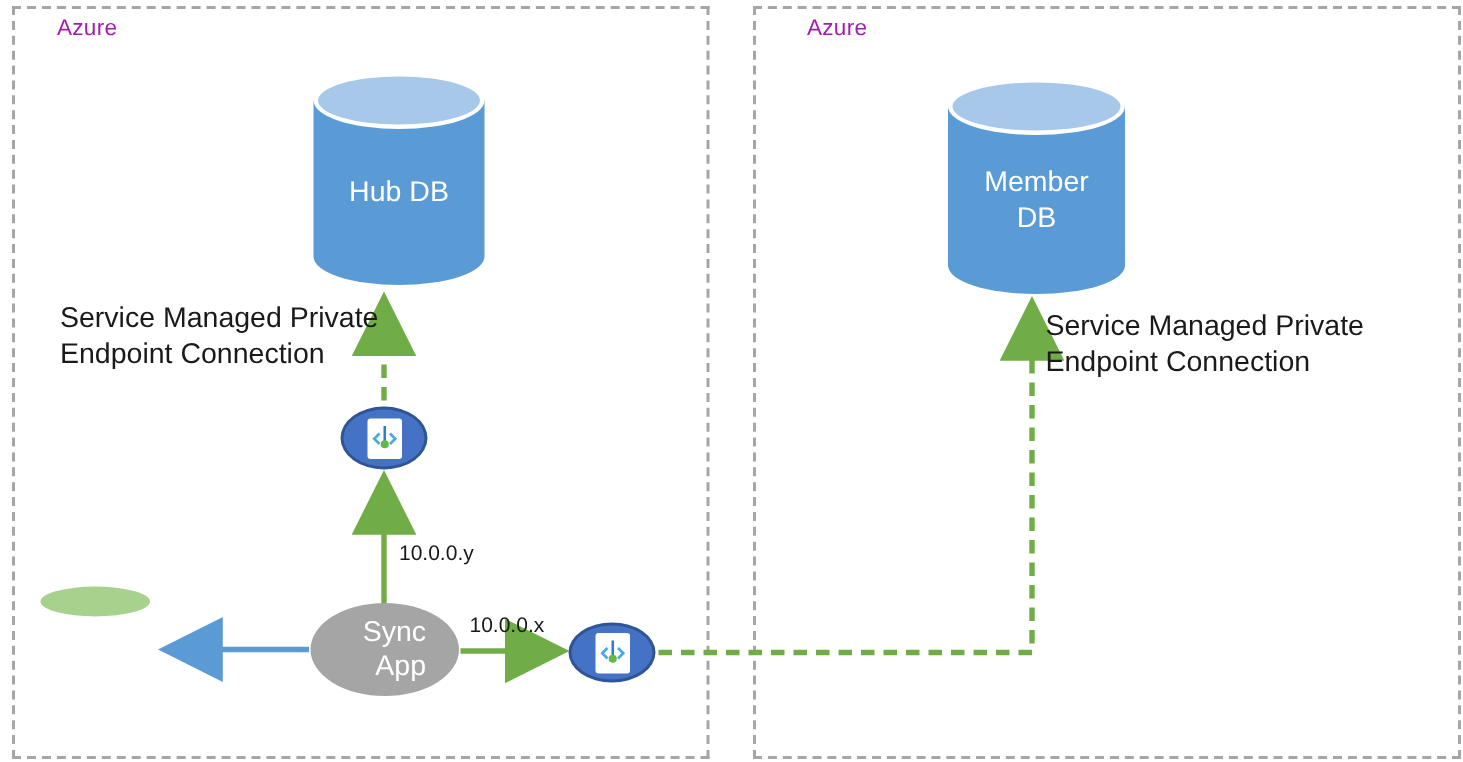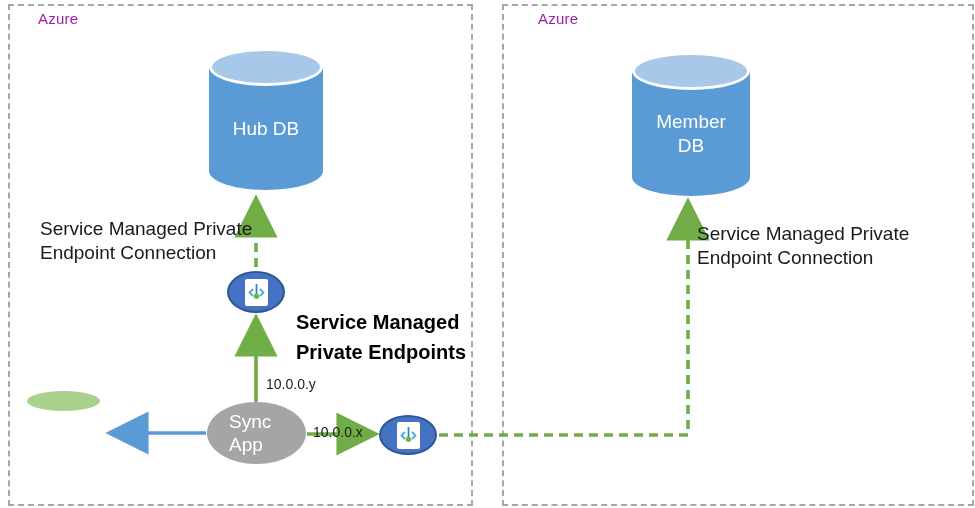--- a/index.html
+++ b/index.html
@@ -24,30 +24,30 @@
     position:absolute;left:0;right:0;top:0;border-radius:50%;
     box-sizing:border-box;border:3px solid #ffffff;
   }
   .cyl.blue .body{background:#5b9bd5;border-radius:0 0 50% 50% / 0 0 19px 19px;}
   .cyl.blue .cap{background:#a8c8e9;}
   .cyl.green .body{background:#70ad47;border-radius:0 0 50% 50% / 0 0 13px 13px;}
   .cyl.green .cap{background:#a9d18e;}
   
   .ellipse{
     position:absolute;border-radius:50%;
-    display:flex;align-items:center;justify-content:center;text-align:left;
+    display:flex;align-items:center;justify-content:center;text-align:right;
   }
   .sync-app{background:#a5a5a5;color:#ffffff;font-size:19px;line-height:23px;}
   .pe{background:#4472c4;border:2.5px solid #2f5597;box-sizing:border-box;}
   .pe .chip{
     width:23px;height:27px;background:#ffffff;border-radius:2px;
     display:flex;align-items:center;justify-content:center;
   }
   
-  .note{position:absolute;color:#1a1a1a;font-size:19px;line-height:24px;margin-top:16px;}
+  .note{position:absolute;color:#1a1a1a;font-size:19px;line-height:24px;}
   .note.bold{font-weight:bold;font-size:20px;line-height:30px;color:#000;}
   .note.ip{font-size:14px;}
   svg.overlay{position:absolute;left:0;top:0;pointer-events:none;}
 </style>
 </head>
 <body>
 
 <div id="stage">
 
   <div class="region" style="left:8px;top:4px;width:461px;height:498px;"></div>
@@ -112,21 +112,20 @@
         <polyline points="5,7 1.5,10.5 5,14" fill="none" stroke="#4aa9e0" stroke-width="1.8"></polyline>
         <polyline points="12,7 15.5,10.5 12,14" fill="none" stroke="#4aa9e0" stroke-width="1.8"></polyline>
         <line x1="8.5" y1="2" x2="8.5" y2="12" stroke="#2e7cd6" stroke-width="1.7"></line>
         <circle cx="8.5" cy="14.2" r="2.7" fill="#62ba46"></circle>
       </svg>
     </span>
   </div>
 
   <div class="note" style="left:40px;top:201px;width:228px;">Service Managed Private Endpoint Connection</div>
 
-  <div class="note bold" style="left:296px;top:291px;width:182px;">Service Managed Private Endpoints</div>
 
   <div class="note ip" style="left:266px;top:356px;">10.0.0.y</div>
 
   <div class="note ip" style="left:313px;top:404px;">10.0.0.x</div>
 
   <div class="note" style="left:697px;top:206px;width:225px;">Service Managed Private Endpoint Connection</div>
 
 </div>
 
 </body></html>

